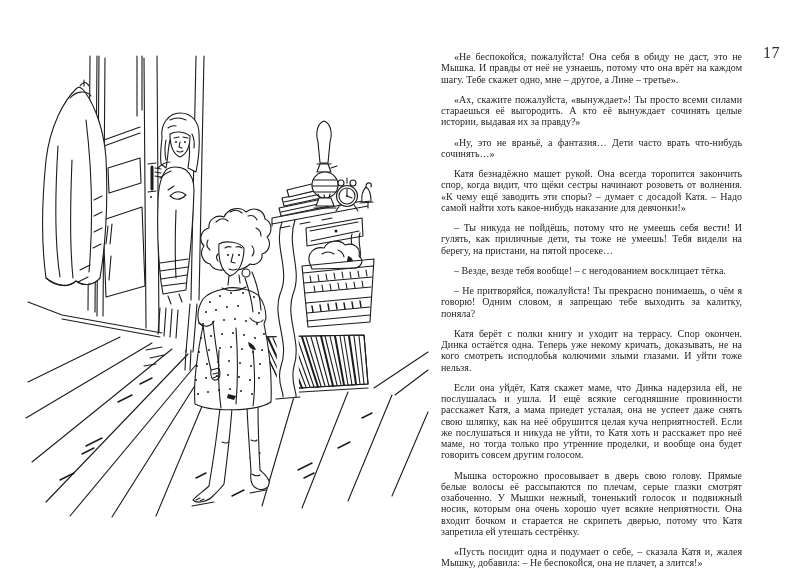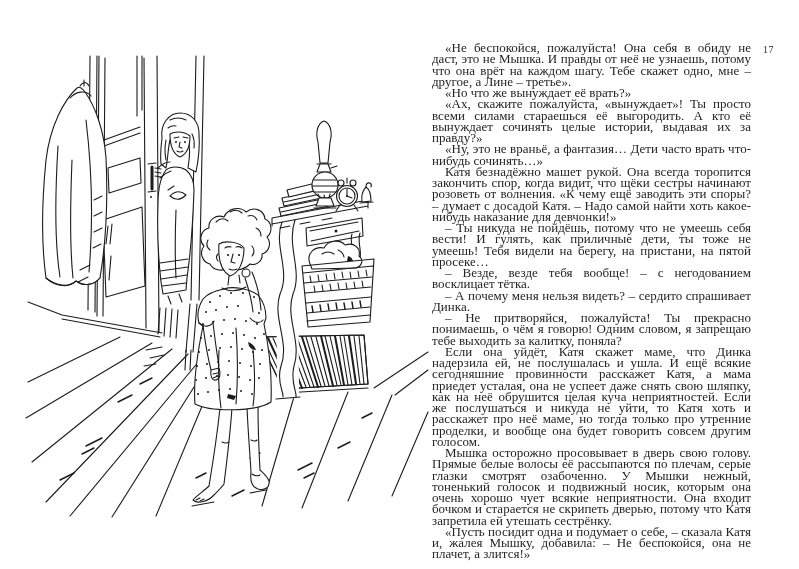--- a/index.html
+++ b/index.html
@@ -1,22 +1,22 @@
 <!DOCTYPE html>
 <html><head>
 <meta charset="utf-8">
 <style>
   html,body{margin:0;padding:0;background:#ffffff;}
   .spread{position:relative;width:799px;height:569px;background:#ffffff;overflow:hidden;
           font-family:"Liberation Serif", serif;}
   .illustration{position:absolute;left:0;top:50px;width:430px;height:470px;}
   .text-col{position:absolute;left:432px;top:42px;width:319px;}
-  .text-col p{margin:0;font-size:13px;line-height:11.25px;text-align:justify;
+  .text-col p{margin:9px;font-size:10px;line-height:11.25px;text-align:justify;
               text-indent:13px;color:#242424;}
-  .page-num{position:absolute;left:763px;top:44px;font-size:10px;color:#2e2e2e;
+  .page-num{position:absolute;left:763px;top:44px;font-size:16px;color:#2e2e2e;
             letter-spacing:0.5px;}
 </style>
 </head>
 <body>
 
 <div class="spread">
 
   <svg class="illustration" viewBox="0 0 430 470" xmlns="http://www.w3.org/2000/svg" stroke="#1c1c1c" fill="none" stroke-width="1.1" stroke-linecap="round" stroke-linejoin="round">
 
     <g>
@@ -219,26 +219,25 @@
           <circle cx="241" cy="341" r="1"></circle>
           <circle cx="252" cy="344" r="1"></circle>
       </g>
     </g>
   </svg>
 
   <div class="page-num">17</div>
 
   <div class="text-col">
     <p>«Не беспокойся, пожалуйста! Она себя в обиду не даст, это не Мышка. И правды от неё не узнаешь, потому что она врёт на каждом шагу. Тебе скажет одно, мне – другое, а Лине – третье».</p>
-    <p>«Но что же вынуждает её врать?»</p>
     <p>«Ах, скажите пожалуйста, «вынуждает»! Ты просто всеми силами стараешься её выгородить. А кто её вынуждает сочинять целые истории, выдавая их за правду?»</p>
     <p>«Ну, это не враньё, а фантазия… Дети часто врать что-нибудь сочинять…»</p>
     <p>Катя безнадёжно машет рукой. Она всегда торопится закончить спор, когда видит, что щёки сестры начинают розоветь от волнения. «К чему ещё заводить эти споры? – думает с досадой Катя. – Надо самой найти хоть какое-нибудь наказание для девчонки!»</p>
     <p>– Ты никуда не пойдёшь, потому что не умеешь себя вести! И гулять, как приличные дети, ты тоже не умеешь! Тебя видели на берегу, на пристани, на пятой просеке…</p>
     <p>– Везде, везде тебя вообще! – с негодованием восклицает тётка.</p>
-    <p>– А почему меня нельзя видеть? – сердито спрашивает Динка.</p>
     <p>– Не притворяйся, пожалуйста! Ты прекрасно понимаешь, о чём я говорю! Одним словом, я запрещаю тебе выходить за калитку, поняла?</p>
+    <p>Катя берёт с полки книгу и уходит на террасу. Спор окончен. Динка остаётся одна. Теперь уже некому кричать, доказывать, не на кого смотреть исподлобья колючими злыми глазами. И уйти тоже нельзя.</p>
     <p>Если она уйдёт, Катя скажет маме, что Динка надерзила ей, не послушалась и ушла. И ещё всякие сегодняшние провинности расскажет Катя, а мама приедет усталая, она не успеет даже снять свою шляпку, как на неё обрушится целая куча неприятностей. Если же послушаться и никуда не уйти, то Катя хоть и расскажет про неё маме, но тогда только про утренние проделки, и вообще она будет говорить совсем другим голосом.</p>
     <p>Мышка осторожно просовывает в дверь свою голову. Прямые белые волосы её рассыпаются по плечам, серые глазки смотрят озабоченно. У Мышки нежный, тоненький голосок и подвижный носик, которым она очень хорошо чует всякие неприятности. Она входит бочком и старается не скрипеть дверью, потому что Катя запретила ей утешать сестрёнку.</p>
     <p>«Пусть посидит одна и подумает о себе, – сказала Катя и, жалея Мышку, добавила: – Не беспокойся, она не плачет, а злится!»</p>
   </div>
 
 </div>
 
 </body></html>

